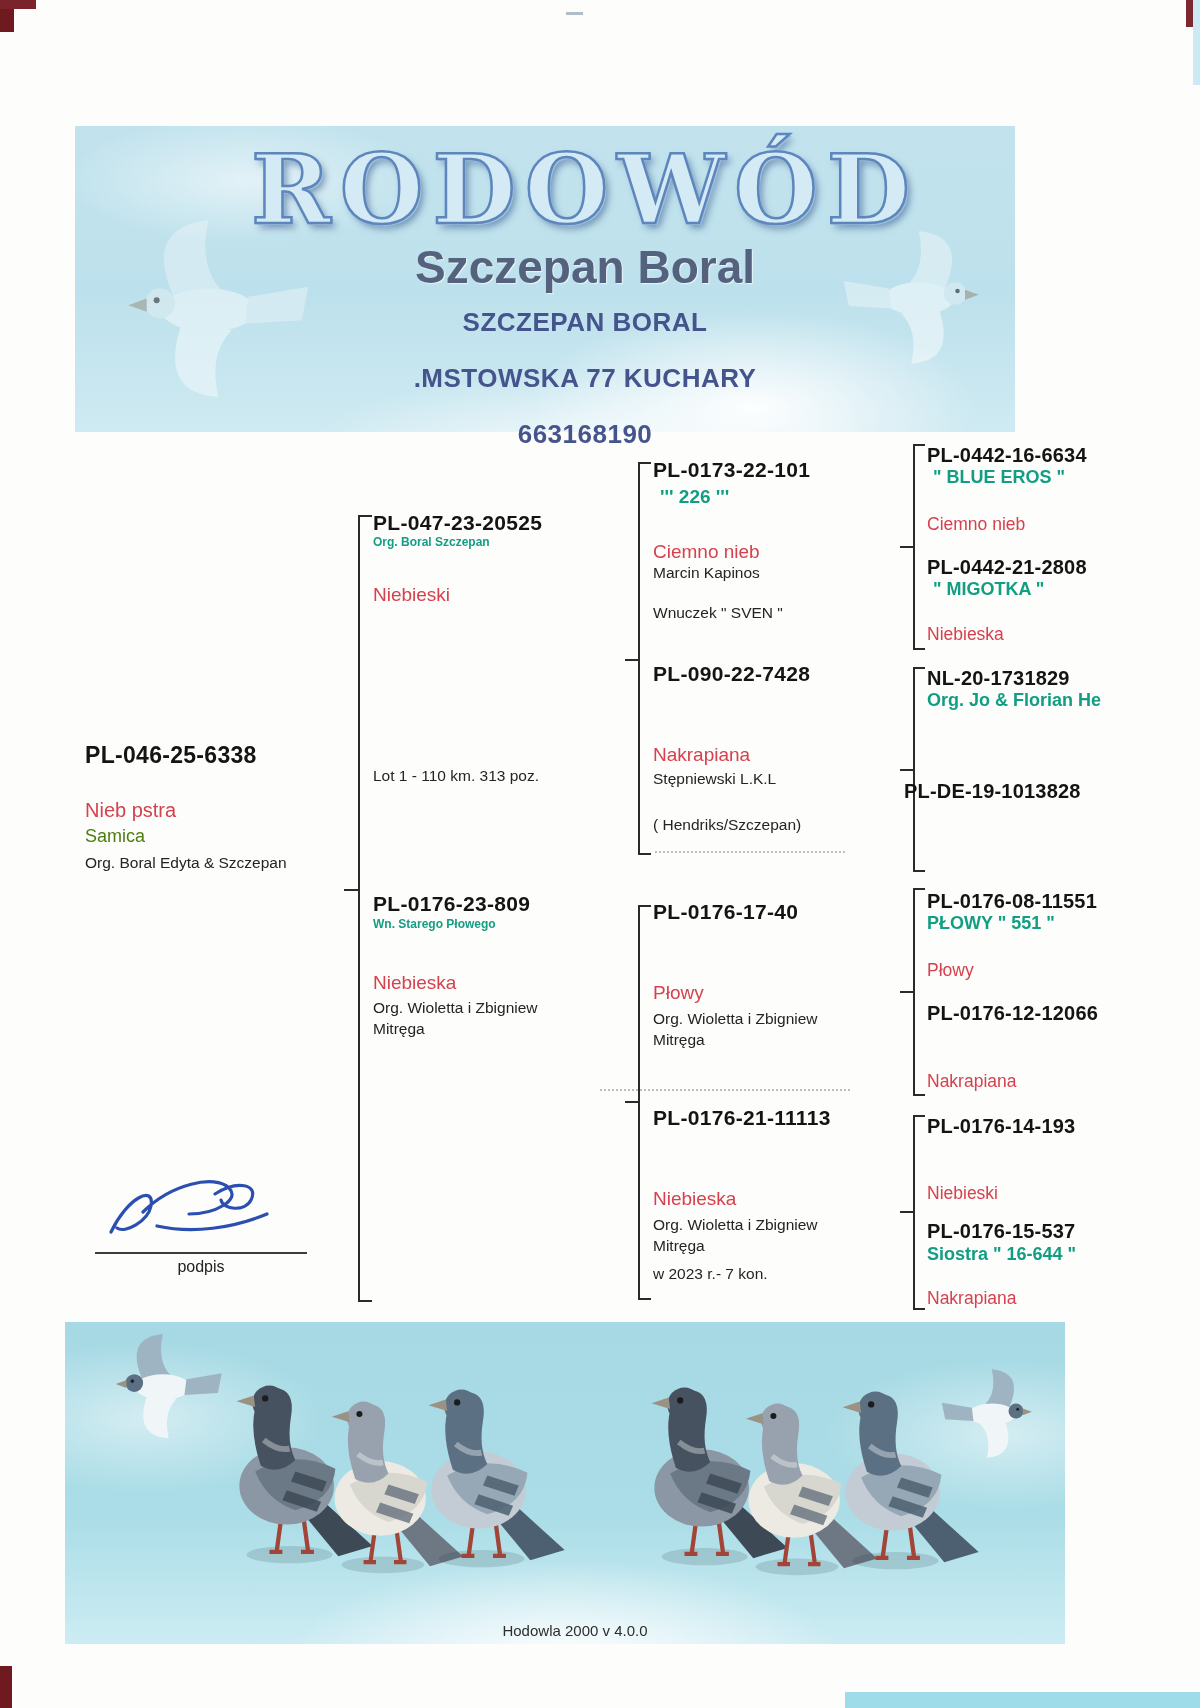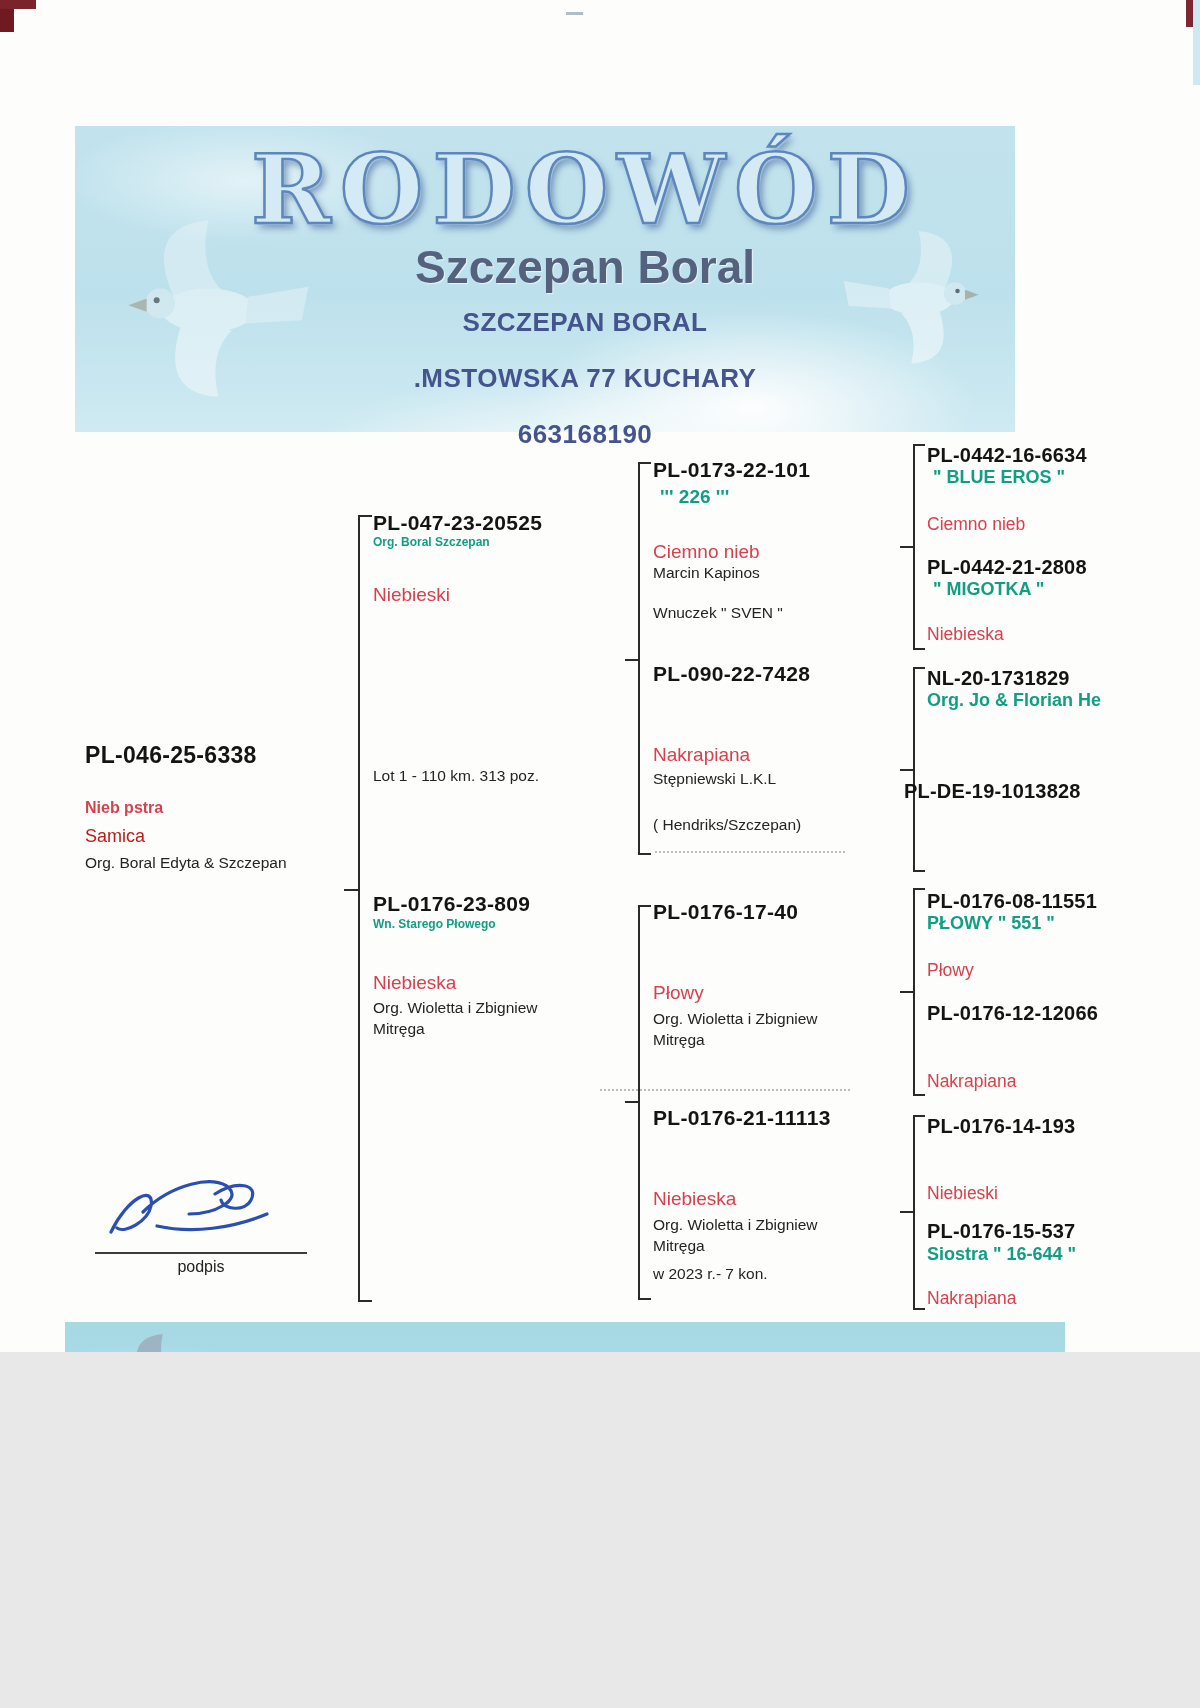--- a/index.html
+++ b/index.html
@@ -1,16 +1,16 @@
 <!DOCTYPE html>
 <html><head>
 <meta charset="utf-8">
 <style>
   html,body{margin:0;padding:0;background:#e8e8e8;}
-  .page{position:relative;width:1200px;height:1352px;background:#fdfdfb;overflow:hidden;
+  .page{position:relative;width:1200px;height:1708px;background:#fdfdfb;overflow:hidden;
         font-family:"Liberation Sans",sans-serif;color:#1c1c1c;}
   .abs{position:absolute;}
 
   
   .band{position:absolute;left:75px;top:126px;width:940px;height:306px;
     background:
       radial-gradient(ellipse 320px 140px at 72% 92%, rgba(255,255,255,.95), rgba(255,255,255,0) 70%),
       radial-gradient(ellipse 260px 90px at 18% 18%, rgba(255,255,255,.55), rgba(255,255,255,0) 70%),
       radial-gradient(ellipse 420px 120px at 55% 108%, rgba(255,255,255,.8), rgba(255,255,255,0) 70%),
       linear-gradient(180deg,#c2e3ee 0%,#bde1ec 55%,#cfeaf2 100%);}
@@ -21,23 +21,23 @@
   .breeder{margin-top:2px;font-size:46px;font-weight:bold;color:#55627e;text-shadow:1px 1px 1px rgba(255,255,255,.7);}
   .addr{font-size:26px;font-weight:bold;color:#45548c;line-height:32px;letter-spacing:.5px;margin-top:24px;}
   .addr1{margin-top:12px;}
 
   
   .ring-lg{font-size:23px;font-weight:bold;color:#141414;letter-spacing:.3px;}
   .ring{font-size:21px;font-weight:bold;color:#141414;letter-spacing:.3px;}
   .ring-sm{font-size:20px;font-weight:bold;color:#141414;letter-spacing:.2px;}
   .gname{font-weight:bold;}
   .g20{font-size:12px;} .g19{font-size:19px;} .g18{font-size:18px;}
-  .cred{font-size:19px;} .cred-lg{font-size:16px;font-weight:bold;} .cred-sm{font-size:17.5px;}
+  .cred{font-size:19px;} .cred-lg{font-size:20px;} .cred-sm{font-size:17.5px;}
   .line{font-size:15.5px;color:#242424;}
-  .line18{font-size:18px;color:#b91c1c;}
+  .line18{font-size:18px;color:#4d7c0f;}
   .multi{white-space:pre-wrap;line-height:21px;}
 
   
   .vl{position:absolute;width:2px;background:#2a2a2a;}
   .hl{position:absolute;height:2px;background:#2a2a2a;}
   .dots{position:absolute;border-top:2px dotted #8a8a8a;opacity:.55;height:0;}
 
   
   .sigline{position:absolute;left:95px;top:1252px;width:212px;height:2px;background:#3c3c3c;}
   .podpis{position:absolute;left:95px;top:1258px;width:212px;text-align:center;font-size:16px;color:#222;}
@@ -243,20 +243,21 @@
       </svg>
     <svg class="sprite pgC" style="left:756px;top:48px;width:172px;height:218px">
         <use href="#pg"></use>
       </svg>
 
     <svg class="sprite flyS mirror" style="left:872px;top:44px;width:128px;height:100px">
         <use href="#fly"></use>
       </svg>
   </div>
 
+  <div class="footer">Hodowla 2000 v 4.0.0</div>
 
   <div class="art" style="left:0;top:0;width:14px;height:32px;background:#6e1a20"></div>
   <div class="art" style="left:0;top:0;width:36px;height:9px;background:#7a232a"></div>
   <div class="art" style="left:1186px;top:0;width:14px;height:27px;background:#7d2730"></div>
   <div class="art" style="left:1193px;top:0;width:7px;height:85px;background:#cdeaf4"></div>
   <div class="art" style="left:566px;top:12px;width:17px;height:3px;background:#92a3b0;opacity:.7"></div>
   <div class="art" style="left:0;top:1666px;width:12px;height:42px;background:#6e1a20"></div>
   <div class="art" style="left:845px;top:1692px;width:355px;height:16px;background:#9fdce9"></div>
 
 </div>

